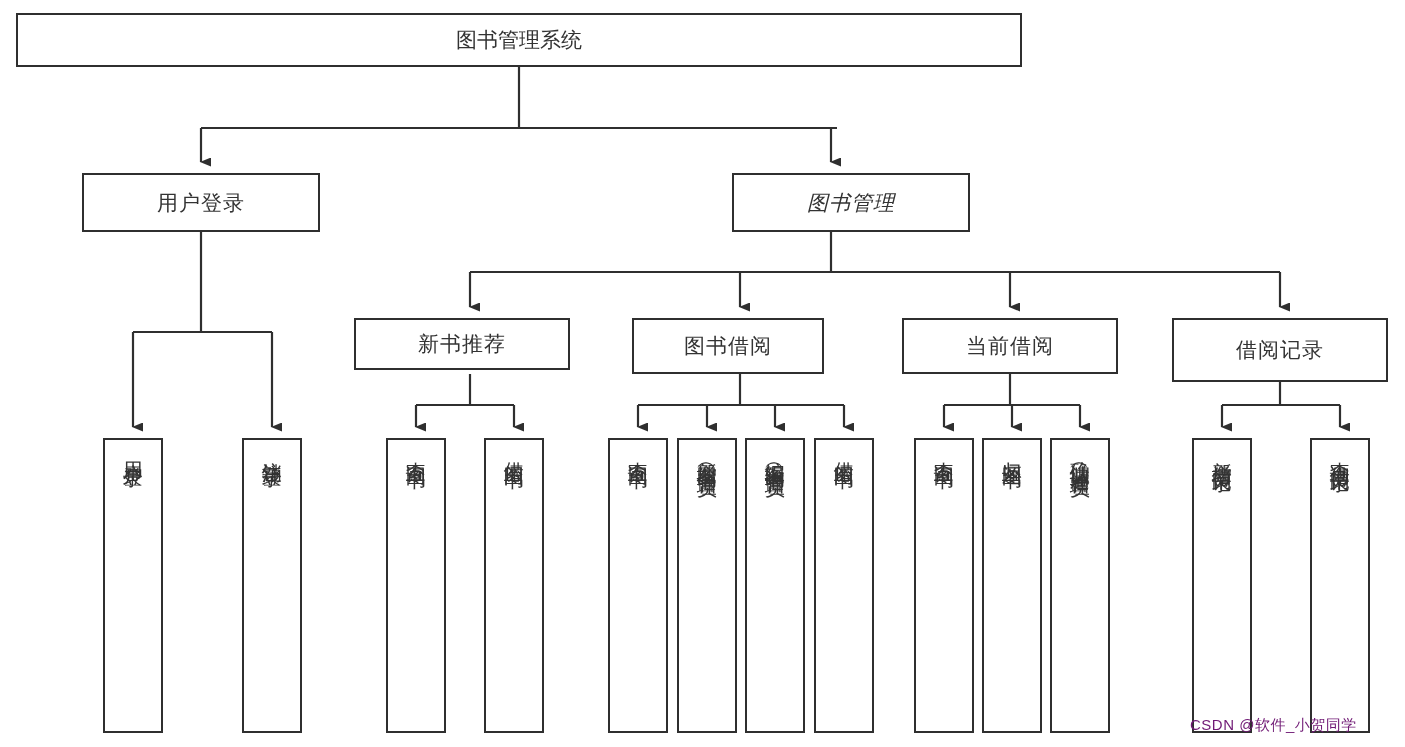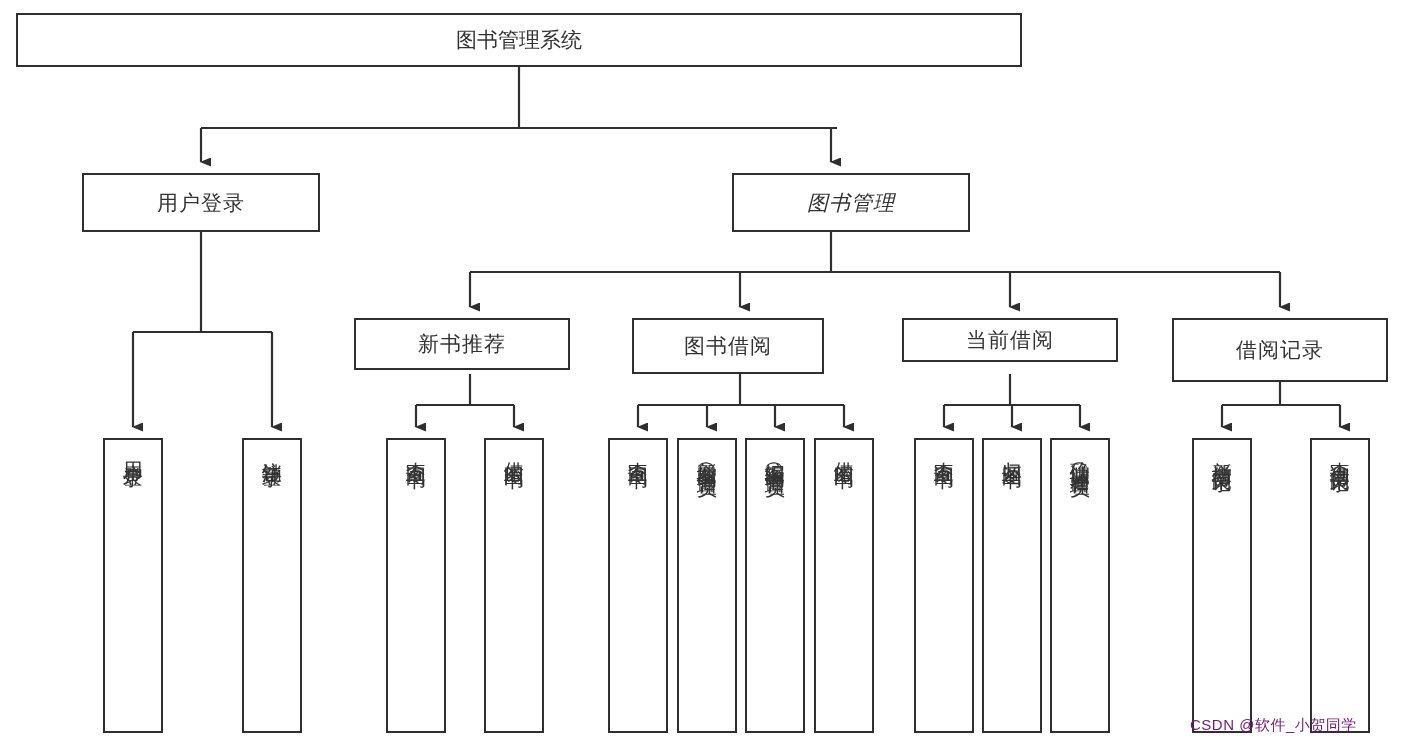--- a/index.html
+++ b/index.html
@@ -86,21 +86,21 @@
   <div class="node h" style="left:732px;top:173px;width:238px;height:59px;font-style:italic;">
     <span>图书管理</span>
   </div>
 
   <div class="node h" style="left:354px;top:318px;width:216px;height:52px;">
     <span>新书推荐</span>
   </div>
   <div class="node h" style="left:632px;top:318px;width:192px;height:56px;">
     <span>图书借阅</span>
   </div>
-  <div class="node h" style="left:902px;top:318px;width:216px;height:44px;align-items:center;">
+  <div class="node h" style="left:902px;top:318px;width:216px;height:56px;align-items:center;">
     <span>当前借阅</span>
   </div>
   <div class="node h" style="left:1172px;top:318px;width:216px;height:64px;">
     <span>借阅记录</span>
   </div>
 
   <div class="node leaf" style="left:103px;top:438px;width:60px;height:295px;">
     <span class="vtext">用户登录</span>
   </div>
   <div class="node leaf" style="left:242px;top:438px;width:60px;height:295px;">

